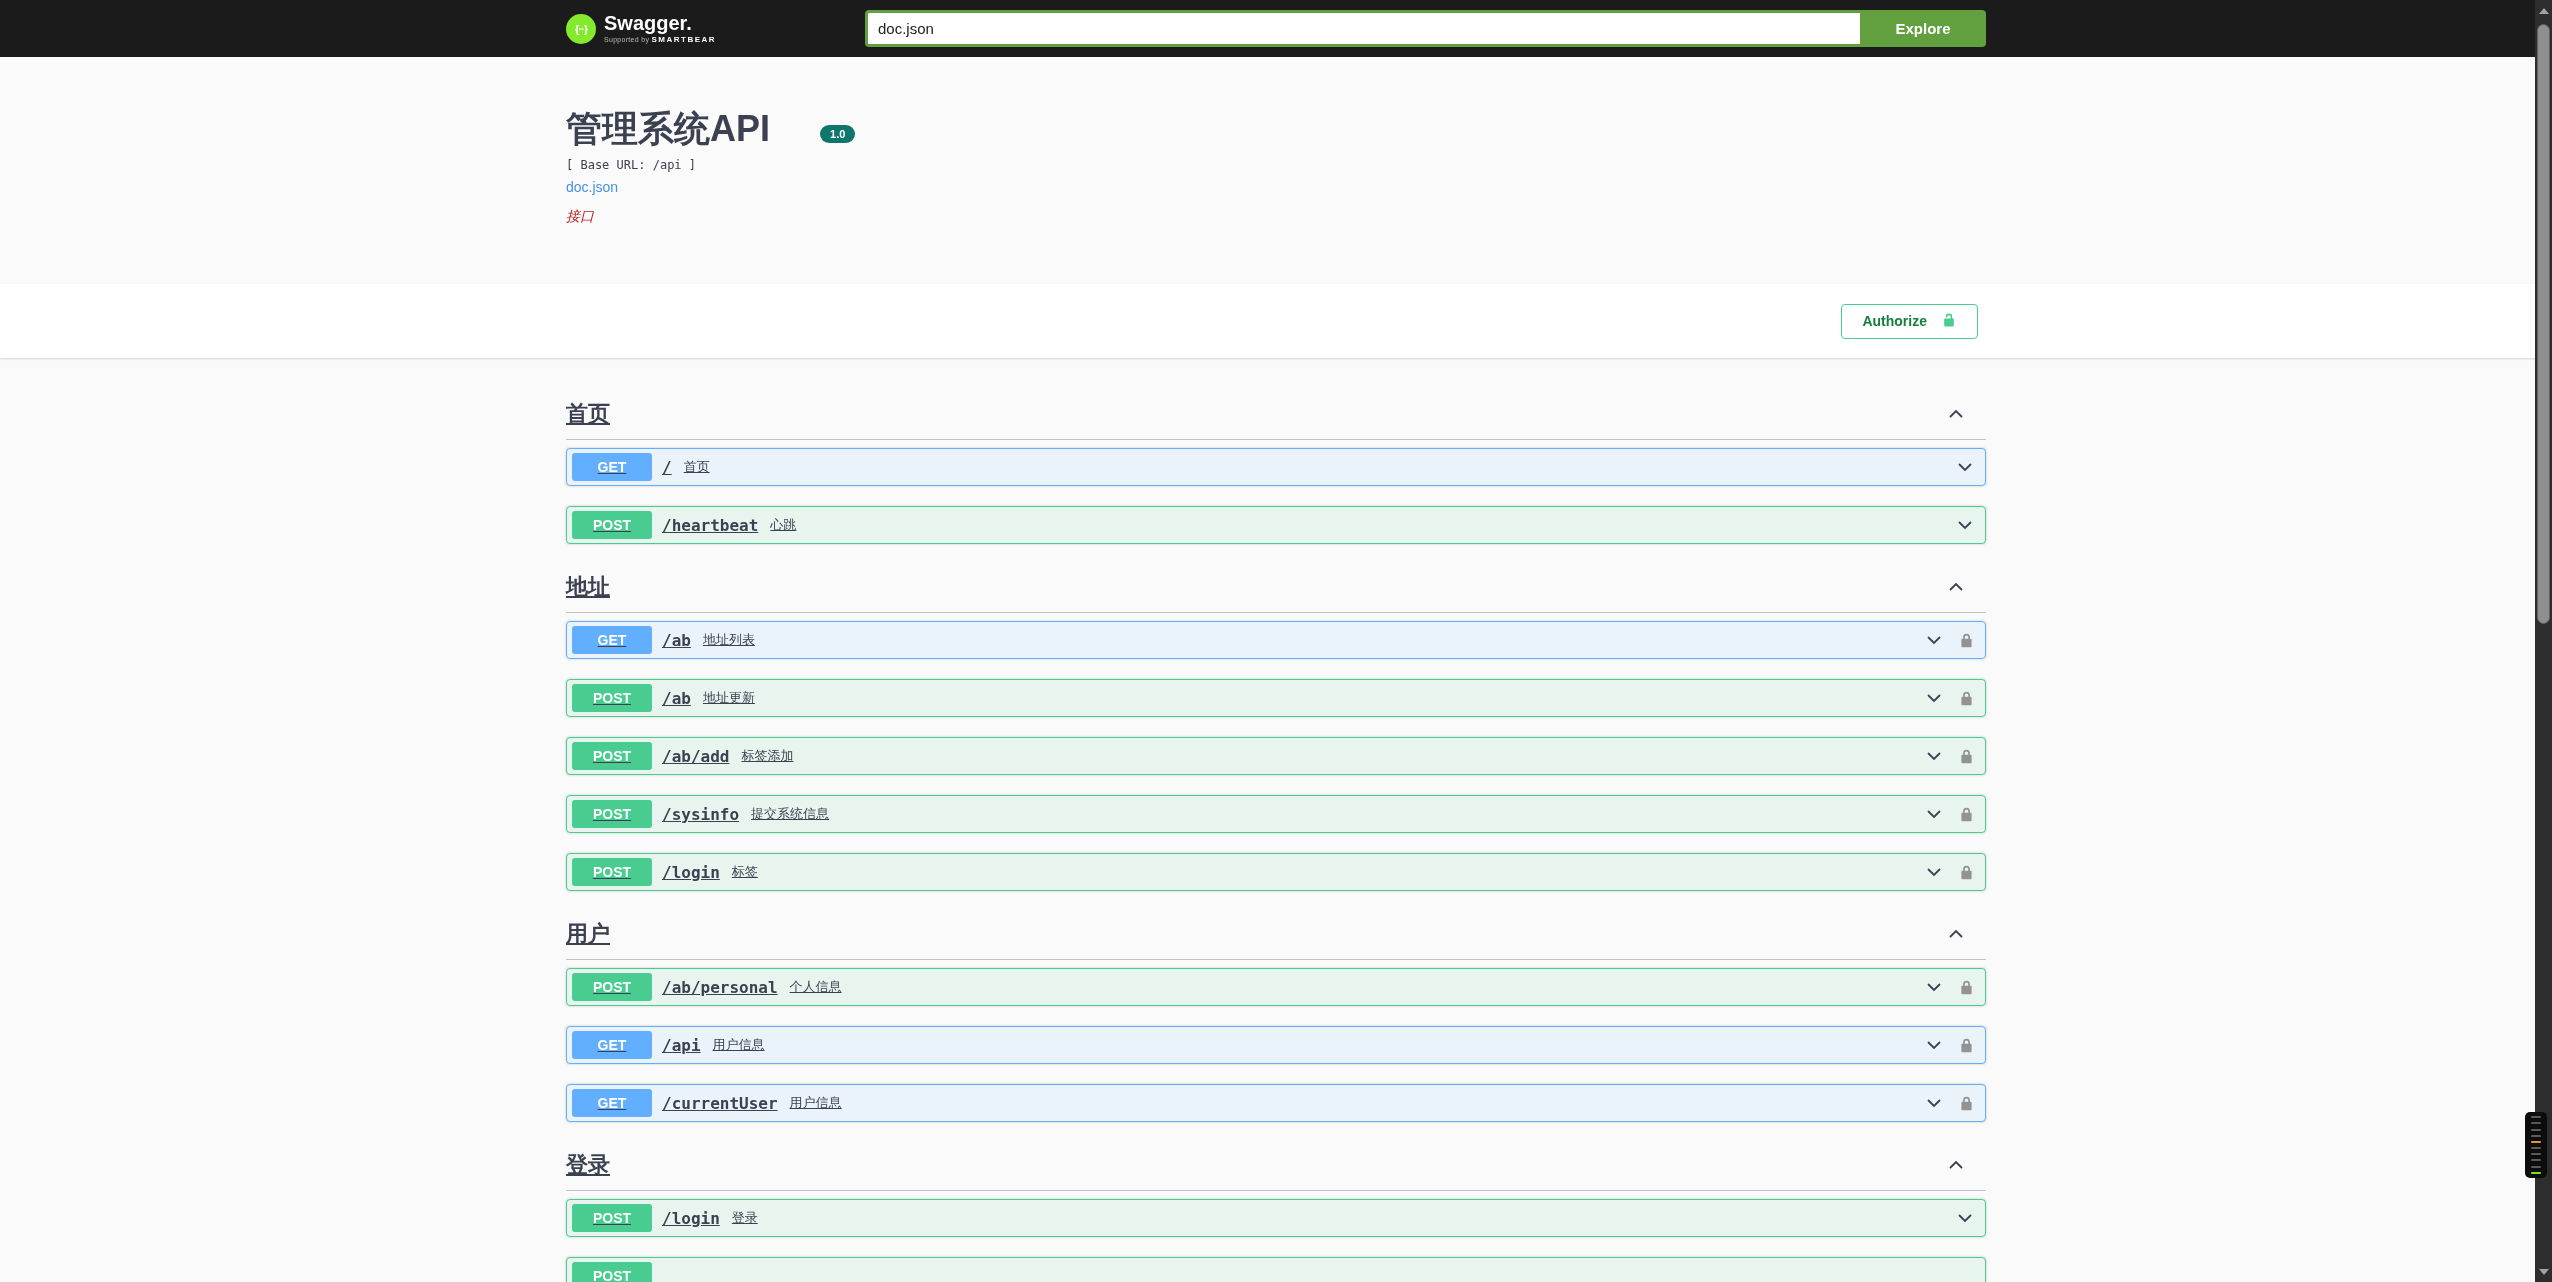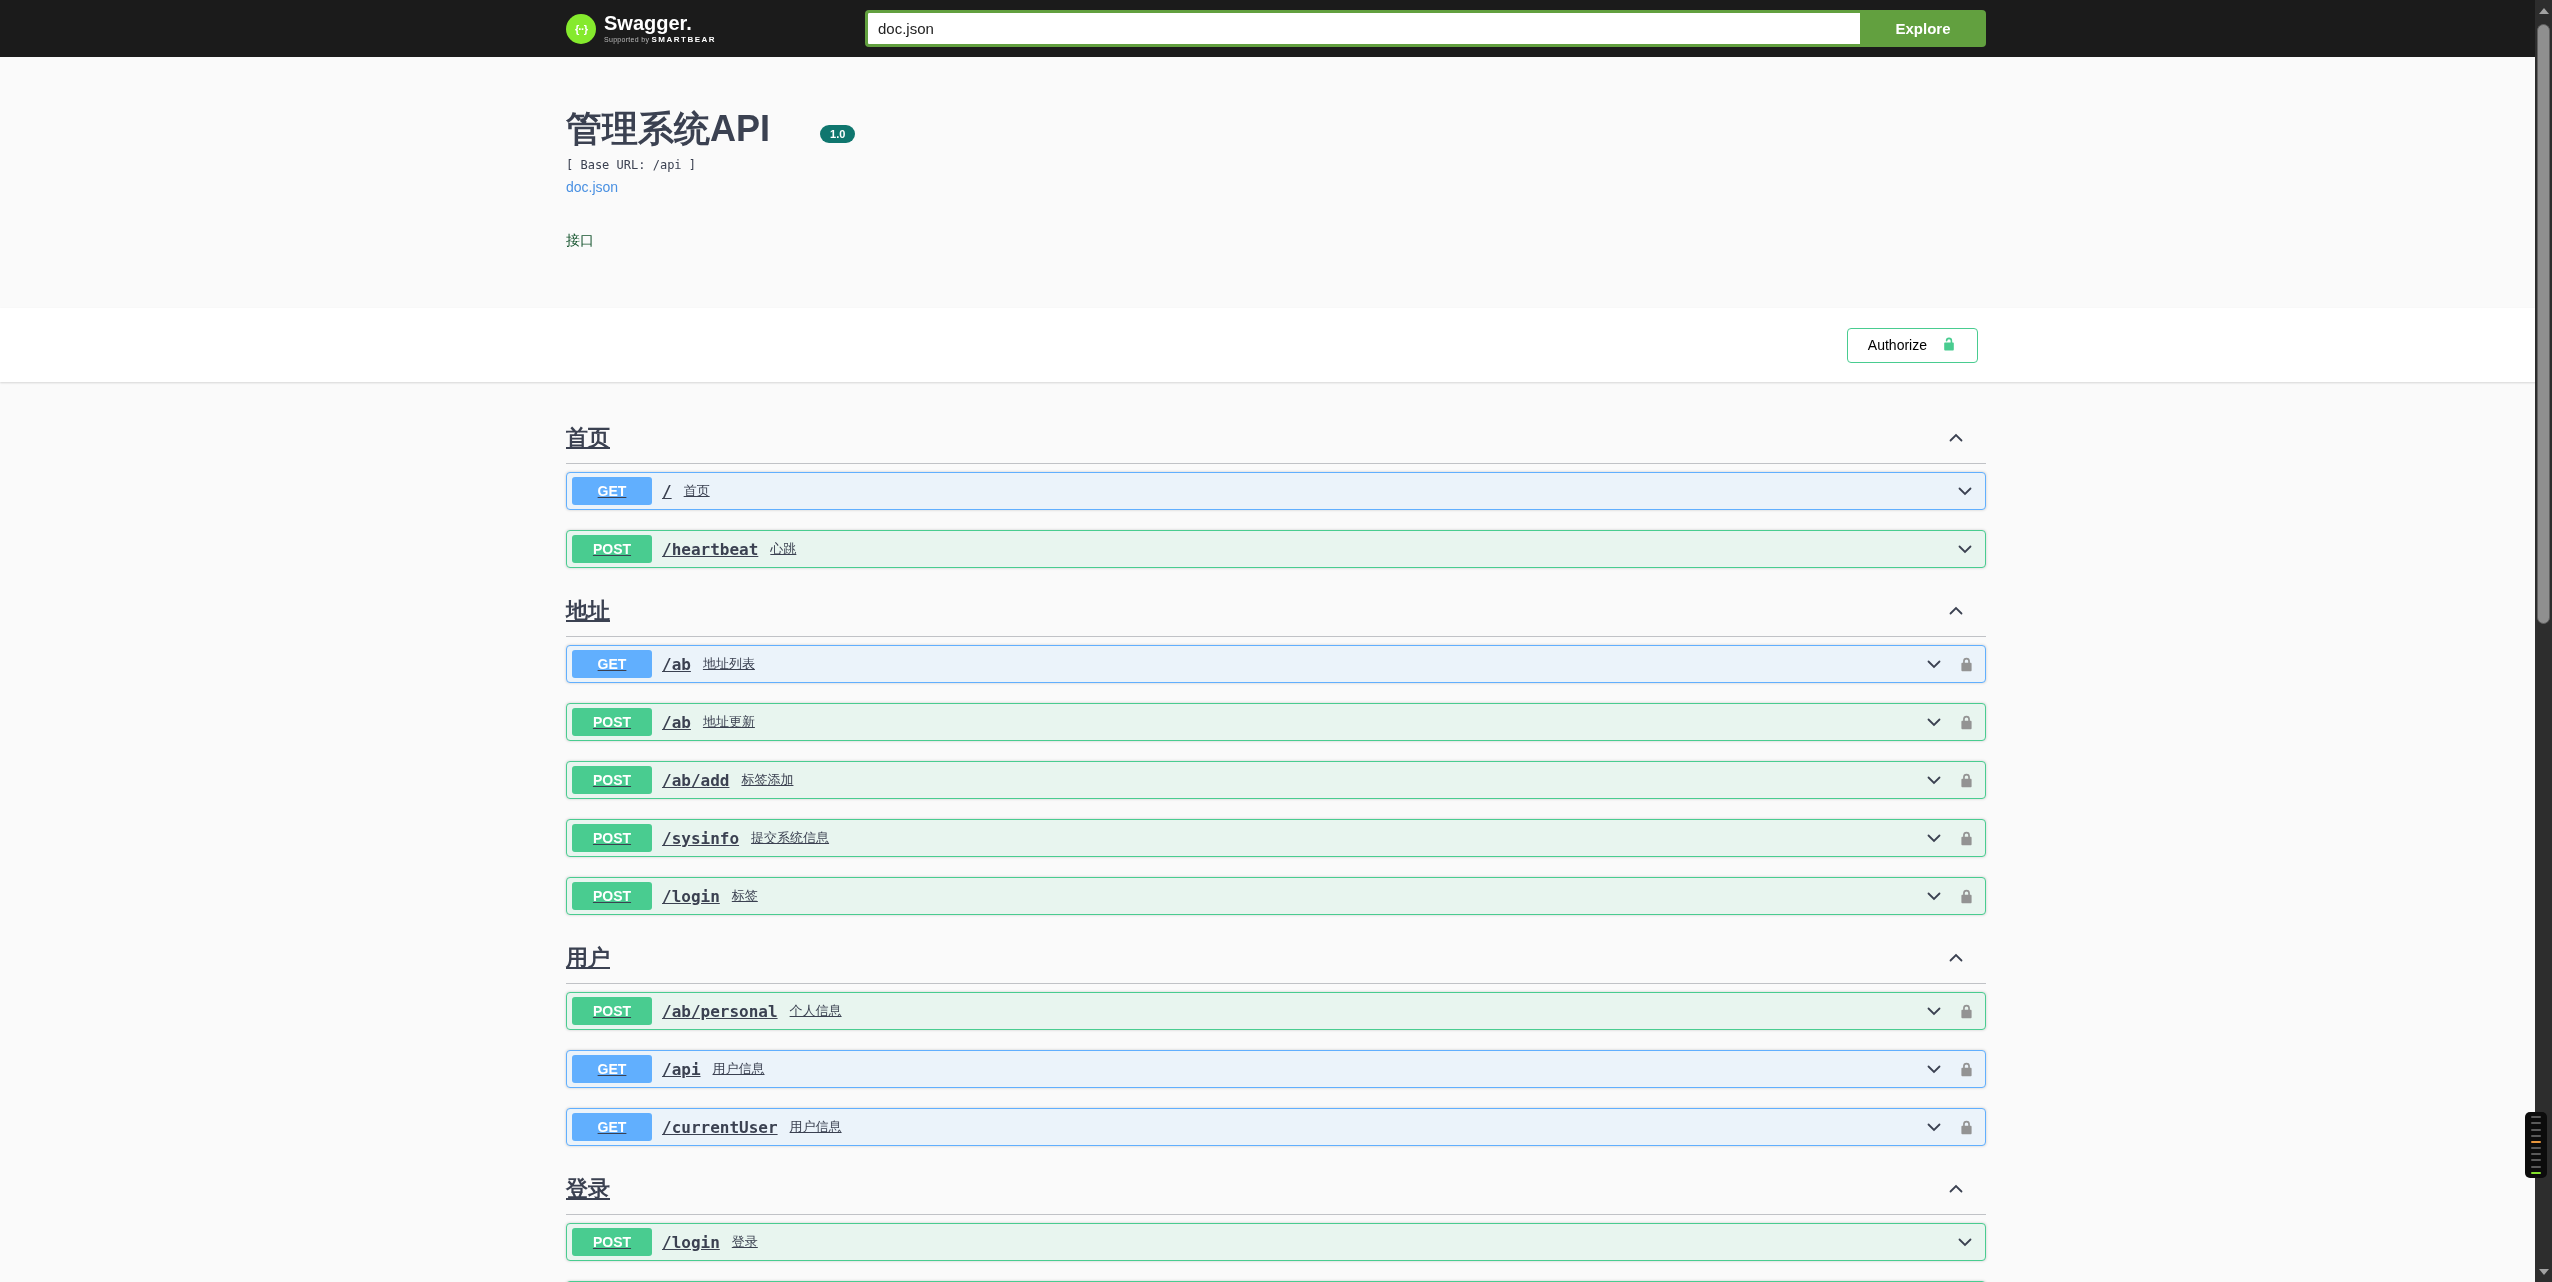--- a/index.html
+++ b/index.html
@@ -49,29 +49,29 @@
   .title-row { display: flex; align-items: flex-start; gap: 40px; }
   .api-title { font-size: 36px; font-weight: 700; color: #3b4151; line-height: 40px; }
   .version-badge {
     margin-left: 10px; margin-top: 16px;
     background: #0f766e; color: #fff;
     font-size: 11px; font-weight: 700;
     padding: 3px 10px; border-radius: 57px;
   }
   .base-url { margin-top: 9px; font-family: "DejaVu Sans Mono", monospace; font-size: 12px; color: #3b4151; }
   .spec-link { margin-top: 7px; font-size: 14px; color: #4990e2; text-decoration: none; display: inline-block; cursor: pointer; }
-  .api-desc { margin-top: 36px; font-size: 14px; color: #14532d; }
+  .api-desc { margin-top: 12px; font-size: 14px; color: #b91c1c; font-style: italic; }
 
   
   .scheme-container { background: #fff; height: 74px; box-shadow: 0 1px 2px 0 rgba(0,0,0,.15); }
   .scheme-wrap { display: flex; align-items: center; justify-content: flex-end; height: 100%; }
   .authorize-btn {
     display: flex; align-items: center; gap: 14px;
     background: transparent; border: 1.5px solid #49cc90; border-radius: 4px;
-    color: #000000; font-size: 14px; font-weight: 400;
+    color: #15803d; font-size: 14px; font-weight: 700;
     padding: 7px 20px; margin-right: 8px; cursor: pointer;
     font-family: "Liberation Sans", sans-serif;
   }
 
   
   .ops-main { padding-top: 33px; }
   .opblock-tag-section { margin-top: 13px; text-decoration: underline; }
   .opblock-tag-section:first-child { margin-top: 0; }
   .opblock-tag {
     display: flex; align-items: center; justify-content: space-between;

